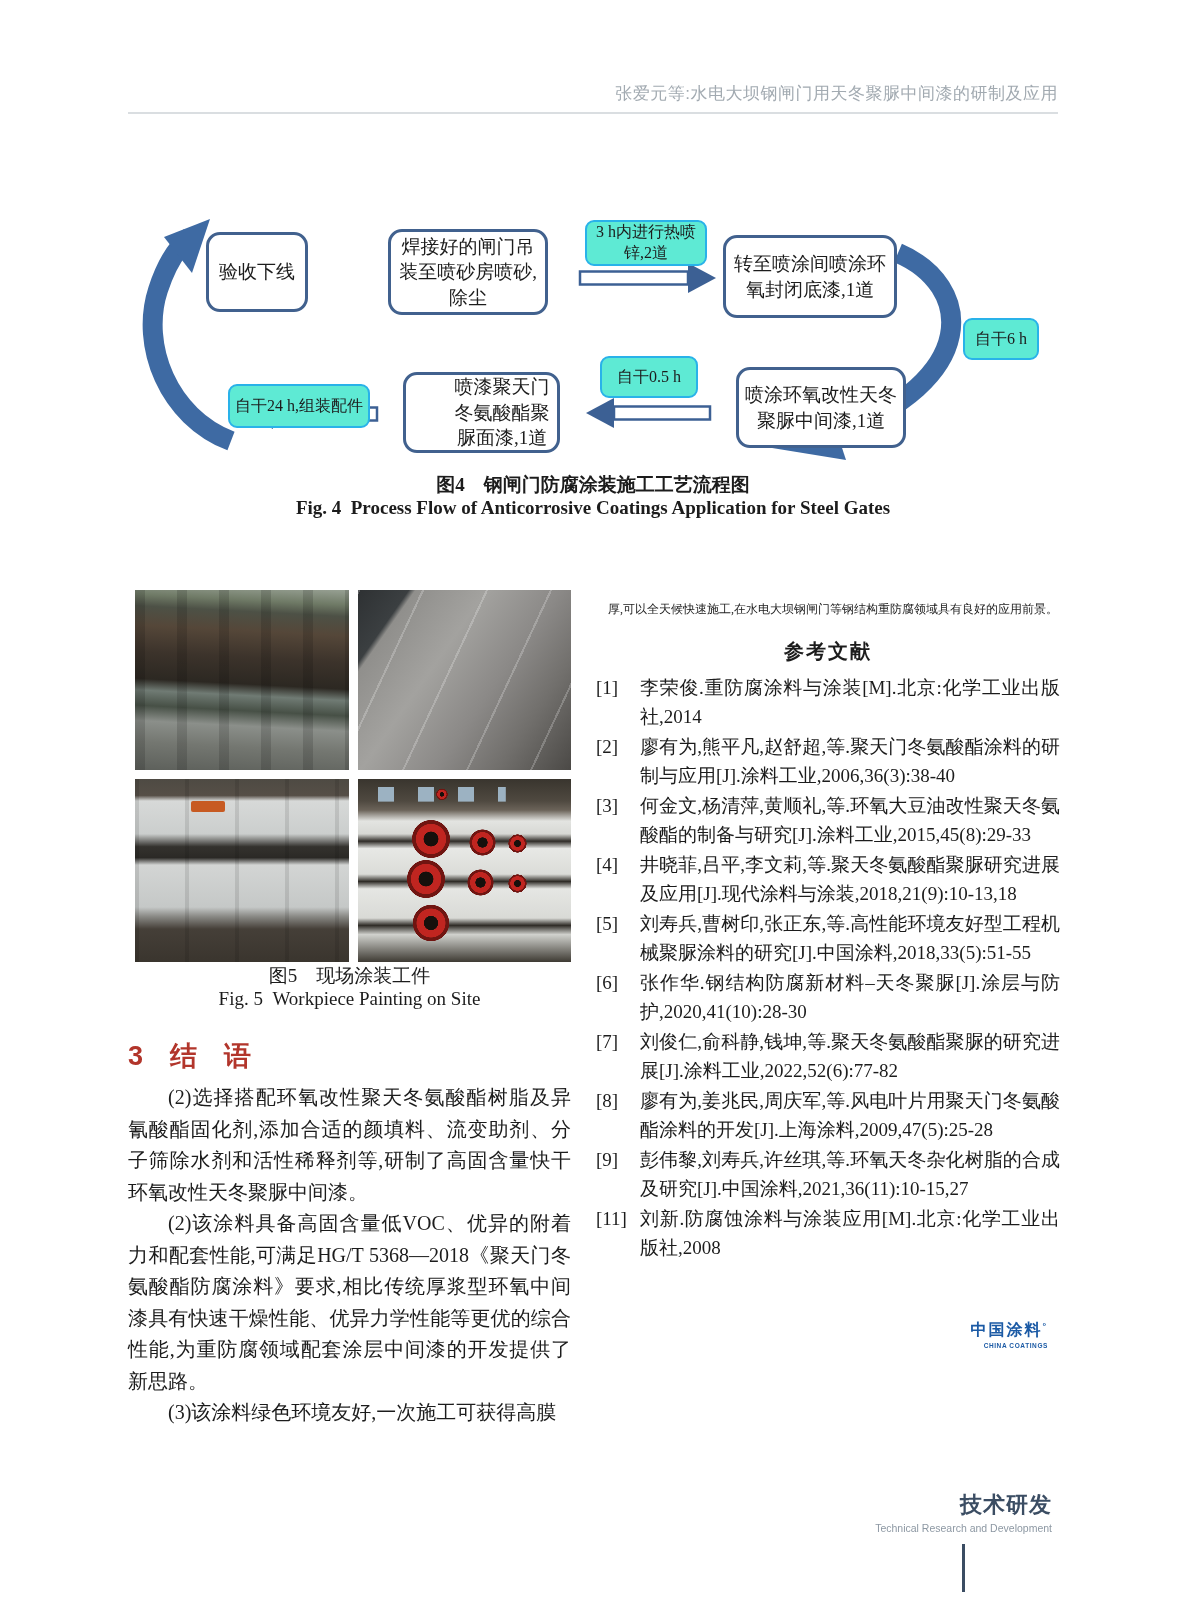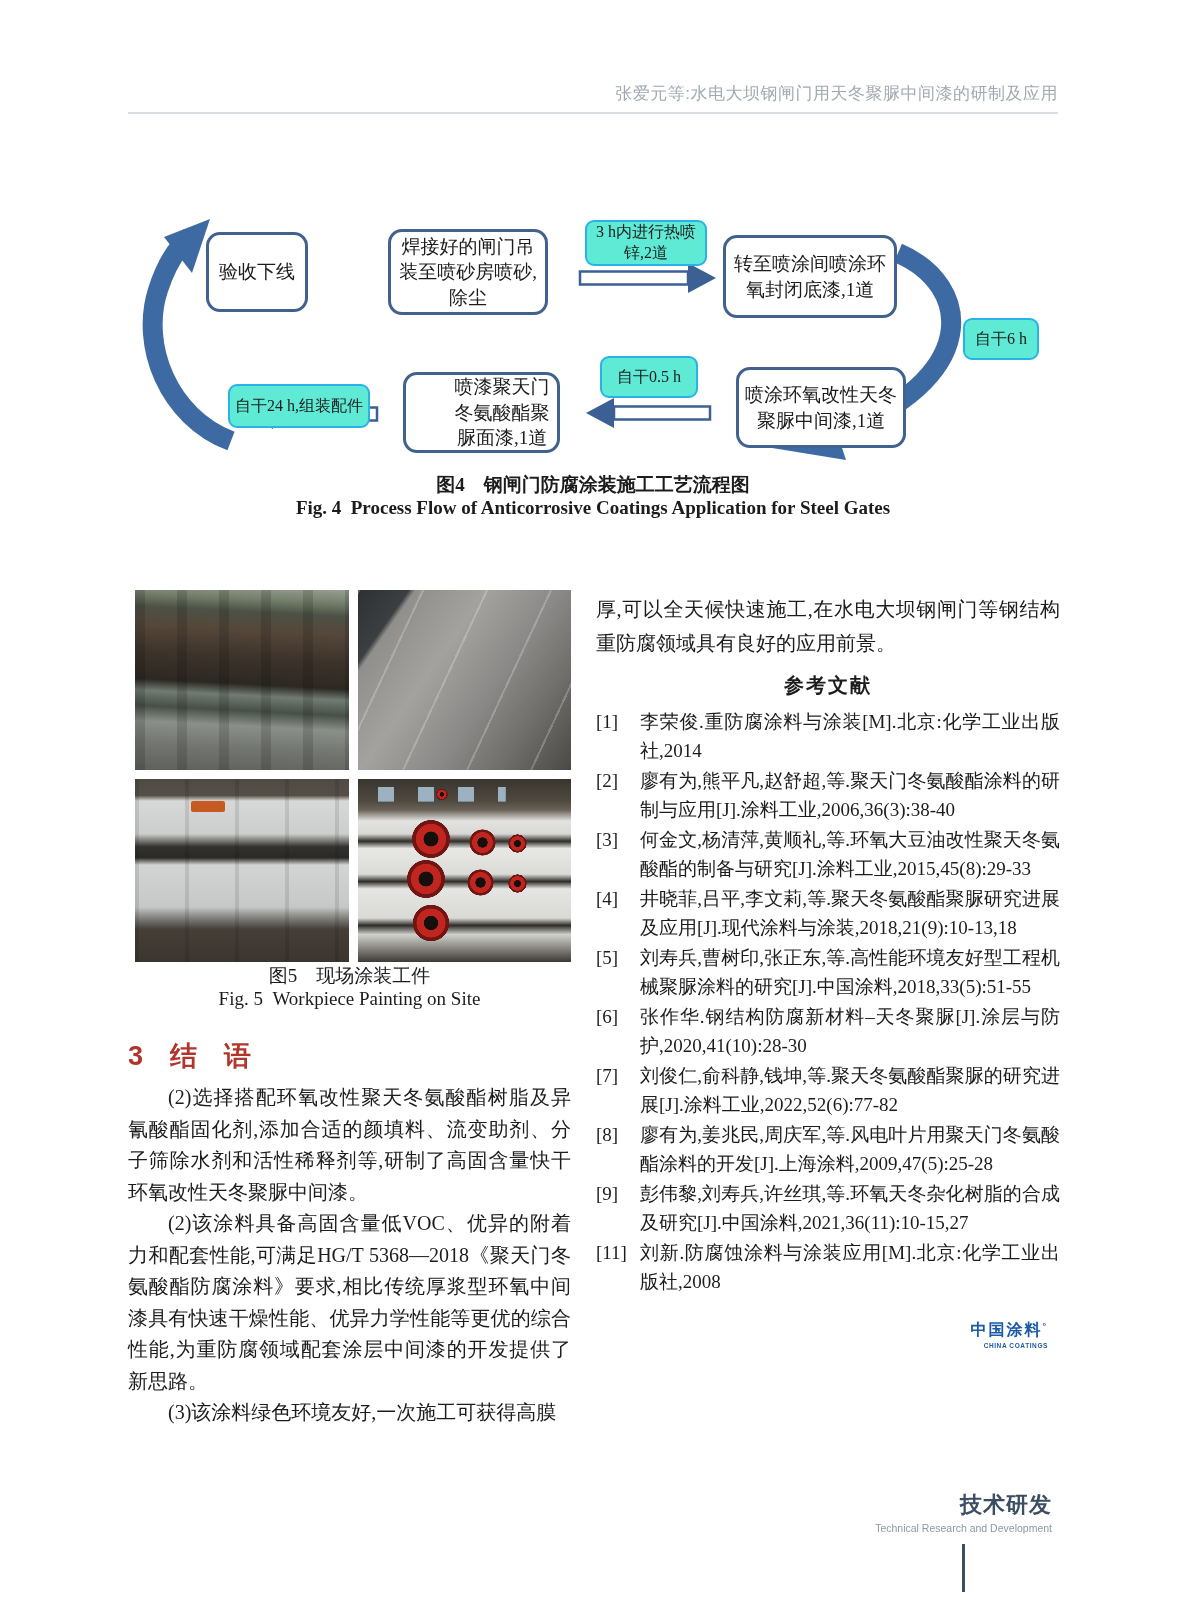--- a/index.html
+++ b/index.html
@@ -98,21 +98,21 @@
   .sec-heading {
     position:absolute; left:128px; top:1038px;
     font-family:"Liberation Sans","DejaVu Sans",sans-serif;
     font-weight:bold; font-size:27px; color:#b2352b;
   }
   .para-left { position:absolute; left:128px; top:1082px; width:443px; }
   .para-left p { font-size:20px; line-height:31.5px; text-align:justify; text-indent:2em; }
 
   
   .col-right { position:absolute; left:596px; top:592px; width:464px; }
-  .col-right .cont { font-size:20px; line-height:34px; text-align:justify; }
+  .col-right .cont { font-size:12px; line-height:34px; text-align:justify;margin-left:12px; }
   .refs-heading { text-align:center; font-weight:bold; font-size:20px; margin:12px 0 9px; letter-spacing:2px; }
   .refs { list-style:none; }
   .refs li {
     position:relative; padding-left:44px; font-size:19px; line-height:28.5px;
     text-align:justify; margin-bottom:2px;
   }
   .refs .ref-num { position:absolute; left:0; top:0; }
 
   
   .logo { position:absolute; left:958px; top:1320px; width:90px; text-align:right;

